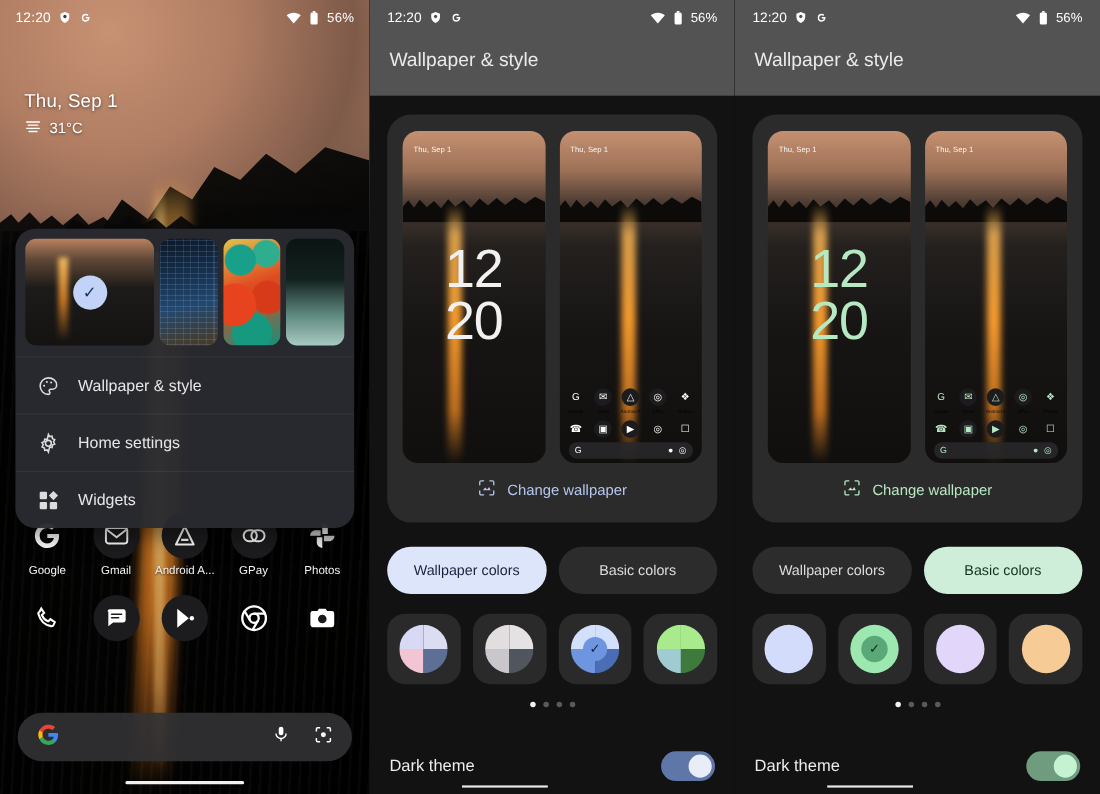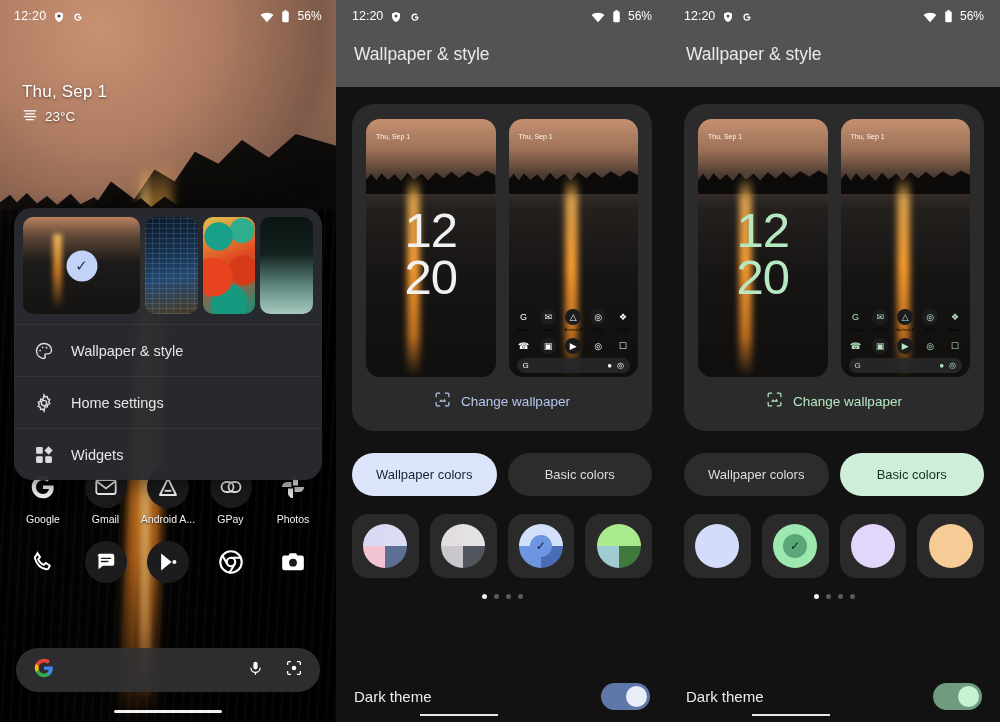--- a/index.html
+++ b/index.html
@@ -56,21 +56,21 @@
     clip-path: polygon(0 40%,3% 22%,5% 40%,8% 18%,11% 42%,14% 25%,17% 45%,21% 20%,24% 44%,28% 28%,31% 48%,35% 24%,38% 46%,42% 30%,45% 50%,49% 26%,53% 48%,57% 32%,61% 16%,65% 36%,69% 14%,73% 34%,78% 12%,82% 30%,87% 10%,92% 26%,97% 8%,100% 22%,100% 100%,0 100%);
     opacity: .95;
   }
   .statusbar {
     position: absolute; top: 0; left: 0; right: 0; height: 32px;
     display: flex; align-items: center; justify-content: space-between;
     padding: 0 14px;
     color: #fff; font-size: 12px; letter-spacing: .2px;
     z-index: 6;
   }
-  .sb-left, .sb-right { display: flex; align-items: flex-end; gap: 7px; }
+  .sb-left, .sb-right { display: flex; align-items: center; gap: 7px; }
   .sb-time { font-size: 12.5px; font-weight: 500; }
   .ic { display: inline-flex; align-items: center; }
   .clockwidget {
     position: absolute; top: 82px; left: 22px; z-index: 5;
     color: #fff; text-shadow: 0 1px 3px rgba(0,0,0,.55);
   }
   .cw-date { font-size: 17px; font-weight: 400; letter-spacing: .2px; }
   .cw-temp { display: flex; align-items: center; gap: 7px; margin-top: 6px; font-size: 13.5px; }
   .wicon { display: inline-block; width: 16px; }
 
@@ -149,21 +149,21 @@
   .set-status {
     height: 32px; display: flex; align-items: center; justify-content: space-between;
     padding: 0 16px; color: #fff; font-size: 12px;
   }
   .set-title { padding: 12px 18px 22px 18px; color: #eaeaea; font-size: 17.5px; font-weight: 400; }
   .preview-card {
     margin: 17px 16px 0 16px; background: #2b2b2b; border-radius: 22px; padding: 15px 14px 10px 14px;
   }
   .prev-row { display: flex; gap: 13px; }
   .phone {
-    flex: 1; height: 258px; border-radius: 14px; position: relative; overflow: hidden;
+    flex: 1; height: 302px; border-radius: 14px; position: relative; overflow: hidden;
     background: linear-gradient(180deg,#c59071 0%,#9d7157 12%,#4a3a31 22%,#23201e 35%,#171514 60%,#100f0e 100%);
   }
   .ph-fire {
     position: absolute; top: 22%; width: 13px; height: 78%;
     background: linear-gradient(180deg, rgba(255,196,96,0) 0%, rgba(255,186,86,.8) 12%, rgba(255,160,48,.95) 45%, rgba(255,146,36,.7) 80%, transparent 100%);
     filter: blur(3px);
   }
   .ph-trees {
     position: absolute; left:0; right:0; top: 19%; height: 26px; background:#0c0b0a;
     clip-path: polygon(0 45%,4% 22%,8% 48%,12% 20%,17% 46%,22% 24%,27% 50%,32% 18%,37% 44%,43% 22%,48% 48%,54% 16%,60% 40%,66% 14%,72% 38%,79% 12%,86% 34%,93% 10%,100% 28%,100% 100%,0 100%);
@@ -275,21 +275,21 @@
         <span class="wicon">
           <svg width="16" height="13" viewBox="0 0 22 18">
               <g stroke="#fff" stroke-width="1.7" stroke-linecap="round">
                 <line x1="3" y1="4" x2="19" y2="4"></line>
                 <line x1="5" y1="8" x2="17" y2="8"></line>
                 <line x1="3" y1="12" x2="19" y2="12"></line>
                 <line x1="6" y1="16" x2="16" y2="16"></line>
               </g>
             </svg>
         </span>
-        <span>23°C</span>
+        <span>31°C</span>
       </div>
     </div>
 
     <div class="popup">
       <div class="wall-strip">
         <div class="wall-thumb wt1">
           <div class="wt-check">✓</div>
         </div>
         <div class="wall-thumb wt2"></div>
         <div class="wall-thumb wt3"></div>

